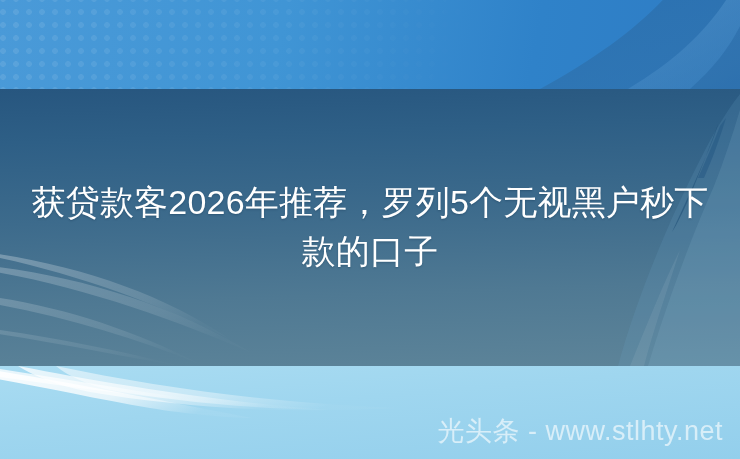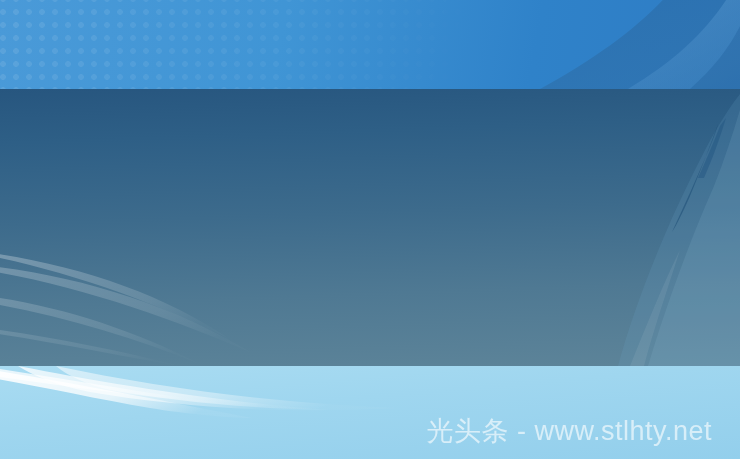--- a/index.html
+++ b/index.html
@@ -88,21 +88,21 @@
     font-weight: 400;
     letter-spacing: 0.2px;
     white-space: normal;
     word-break: break-all;
     text-shadow: 0 1px 2px rgba(10,40,65,0.30);
   }
 
   
   .watermark {
     position: absolute;
-    right: 28px;
+    right: 17px;
     top: 416px;
     color: rgba(255,255,255,0.62);
     font-size: 27px;
     line-height: 30px;
     font-weight: 400;
     letter-spacing: 0.5px;
     white-space: nowrap;
   }
 </style>
 </head>
@@ -182,16 +182,19 @@
                C 92,398 30,384 -20,376 Z" fill="url(#gSwooshW)"></path>
       <path d="M 18,366 C 110,384 220,402 330,410
                C 250,412 160,404 90,392
                C 58,386 34,376 18,366 Z" fill="url(#gSwooshW)" opacity="0.80"></path>
       <path d="M 56,366 C 160,388 280,404 398,408
                C 300,414 190,404 110,390
                C 86,384 68,376 56,366 Z" fill="url(#gSwooshW)" opacity="0.55"></path>
     </g>
   </svg>
 
+  <div class="title-wrap">
+    <span class="title">获贷款客2026年推荐，罗列5个无视黑户秒下款的口子</span>
+  </div>
 
   <div class="watermark">光头条 - www.stlhty.net</div>
 
 </div>
 
 </body></html>

